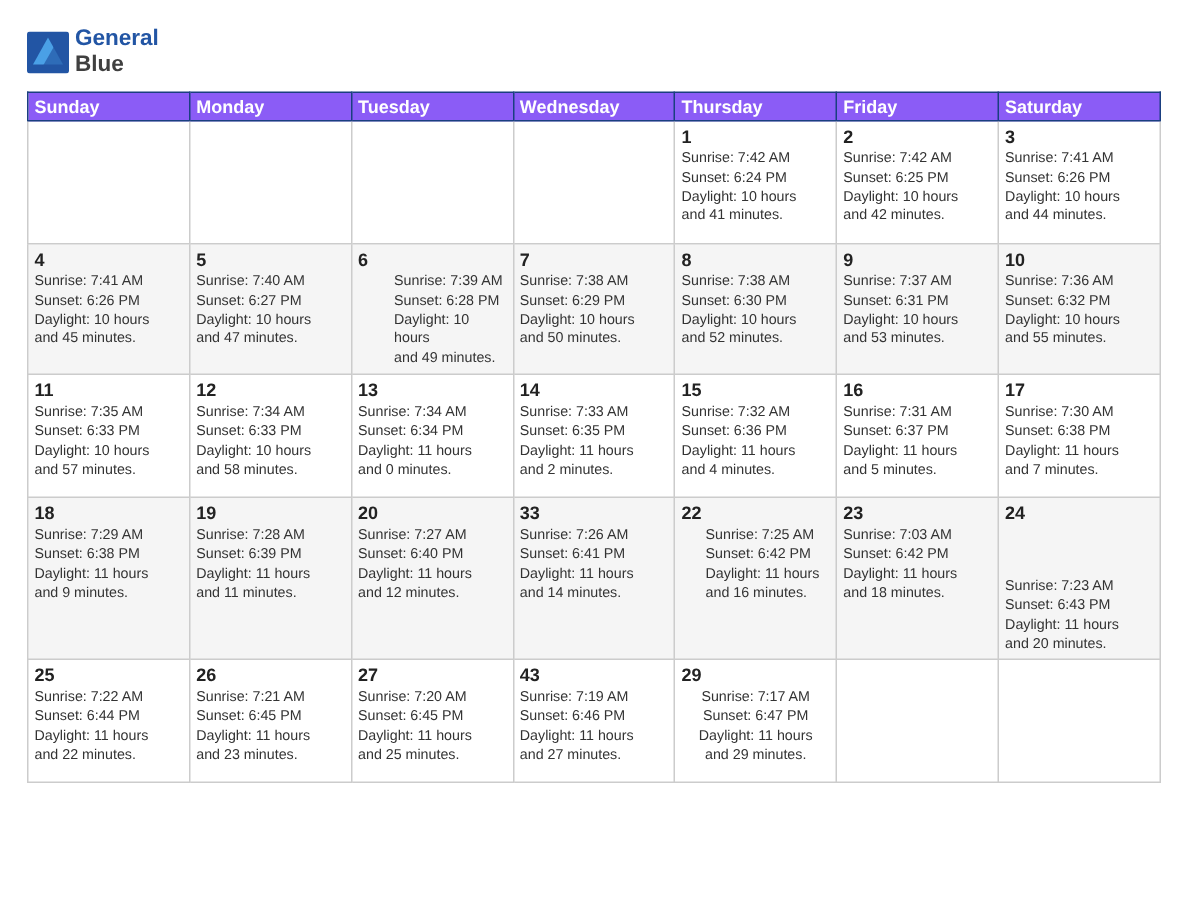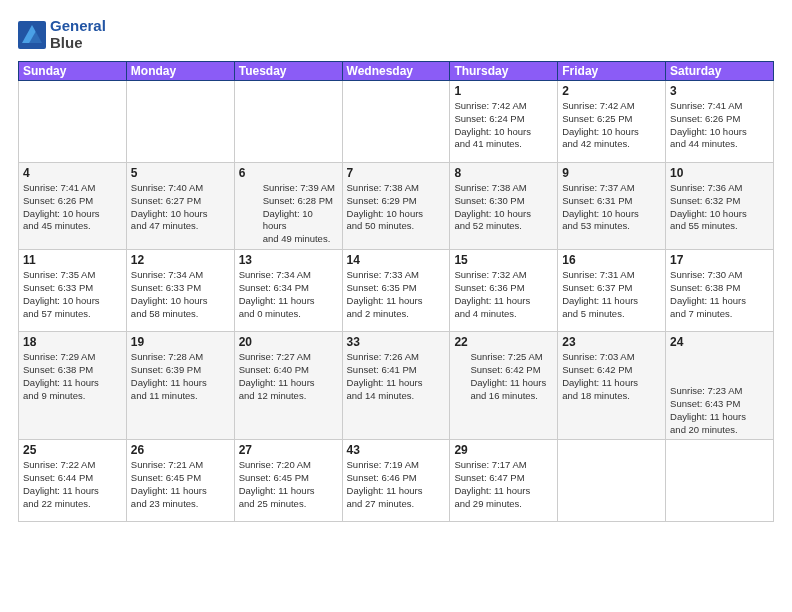--- a/index.html
+++ b/index.html
@@ -322,21 +322,21 @@
           </td>
           <td>
             <div class="day-num">43</div>
             <div class="day-info" style="white-space: pre-line;">Sunrise: 7:19 AM
 Sunset: 6:46 PM
 Daylight: 11 hours
 and 27 minutes.</div>
           </td>
           <td>
             <div class="day-num">29</div>
-            <div class="day-info" style="white-space: pre-line;">Sunrise: 7:17 AM
+            <div class="day-info" style="white-space: pre-line; text-align: center;">Sunrise: 7:17 AM
 Sunset: 6:47 PM
 Daylight: 11 hours
 and 29 minutes.</div>
           </td>
           <td class="empty-cell"></td>
           <td class="empty-cell"></td>
         </tr>
       </tbody>
   </table>
 </div>

